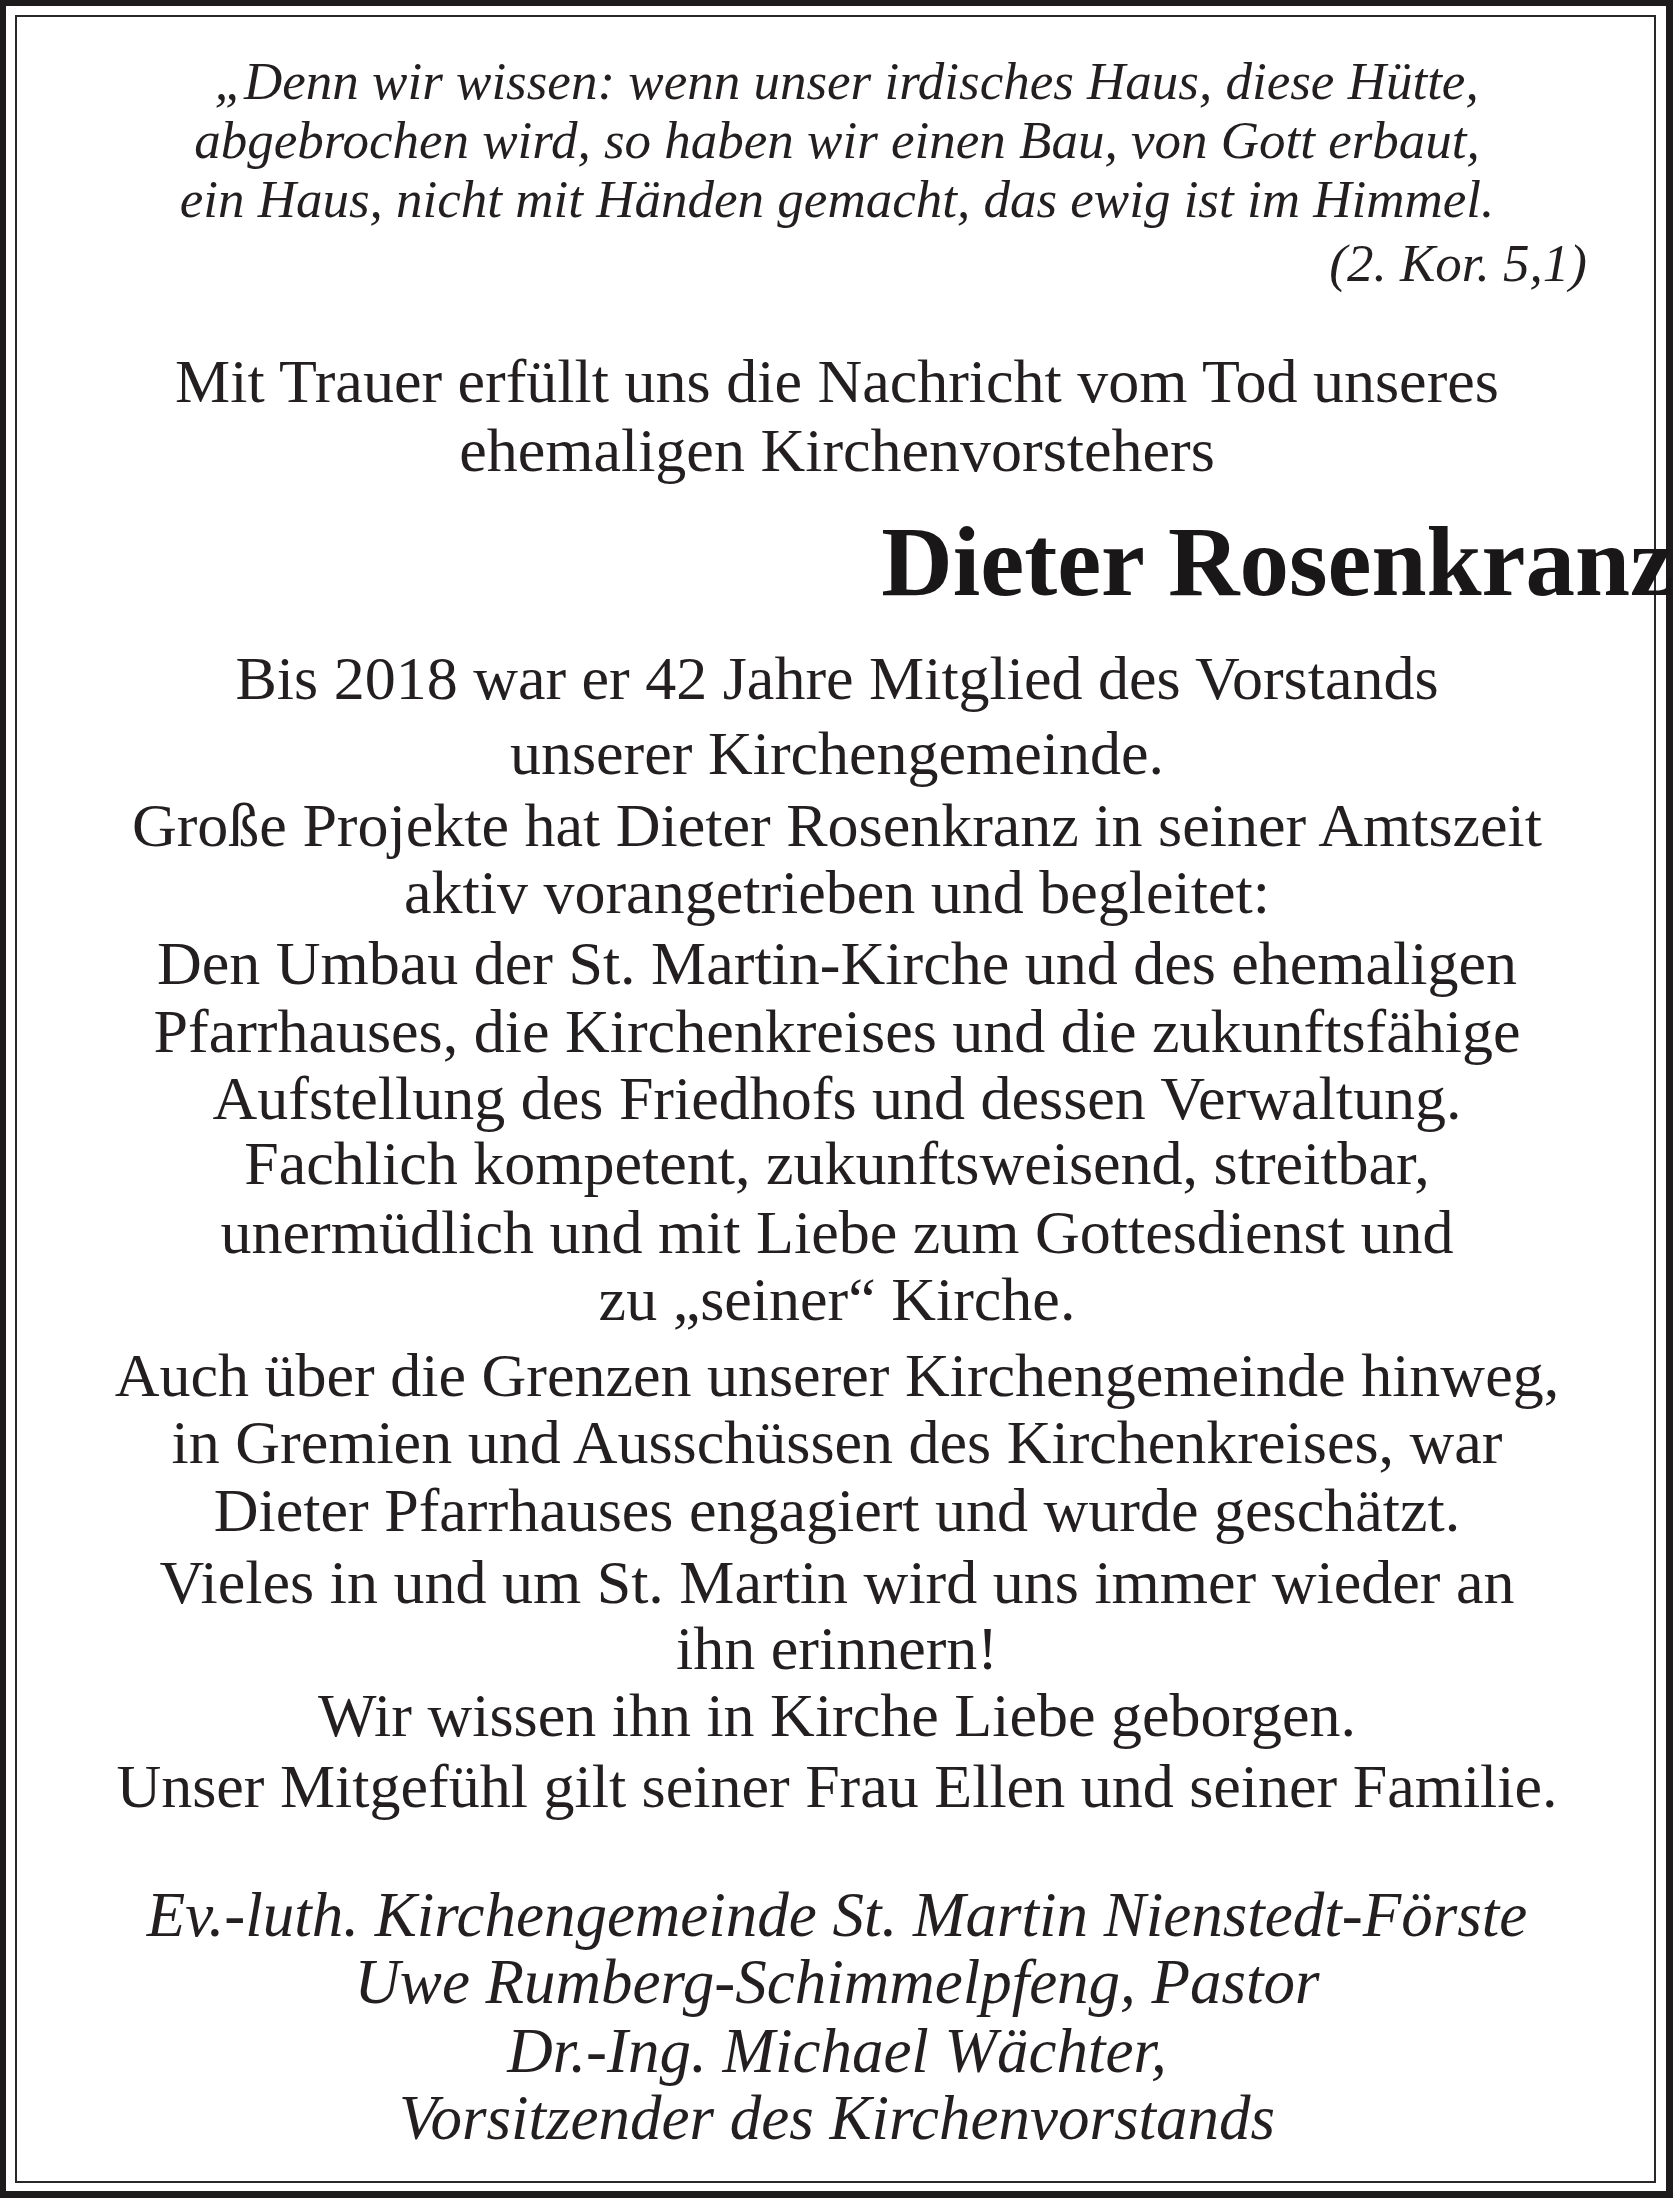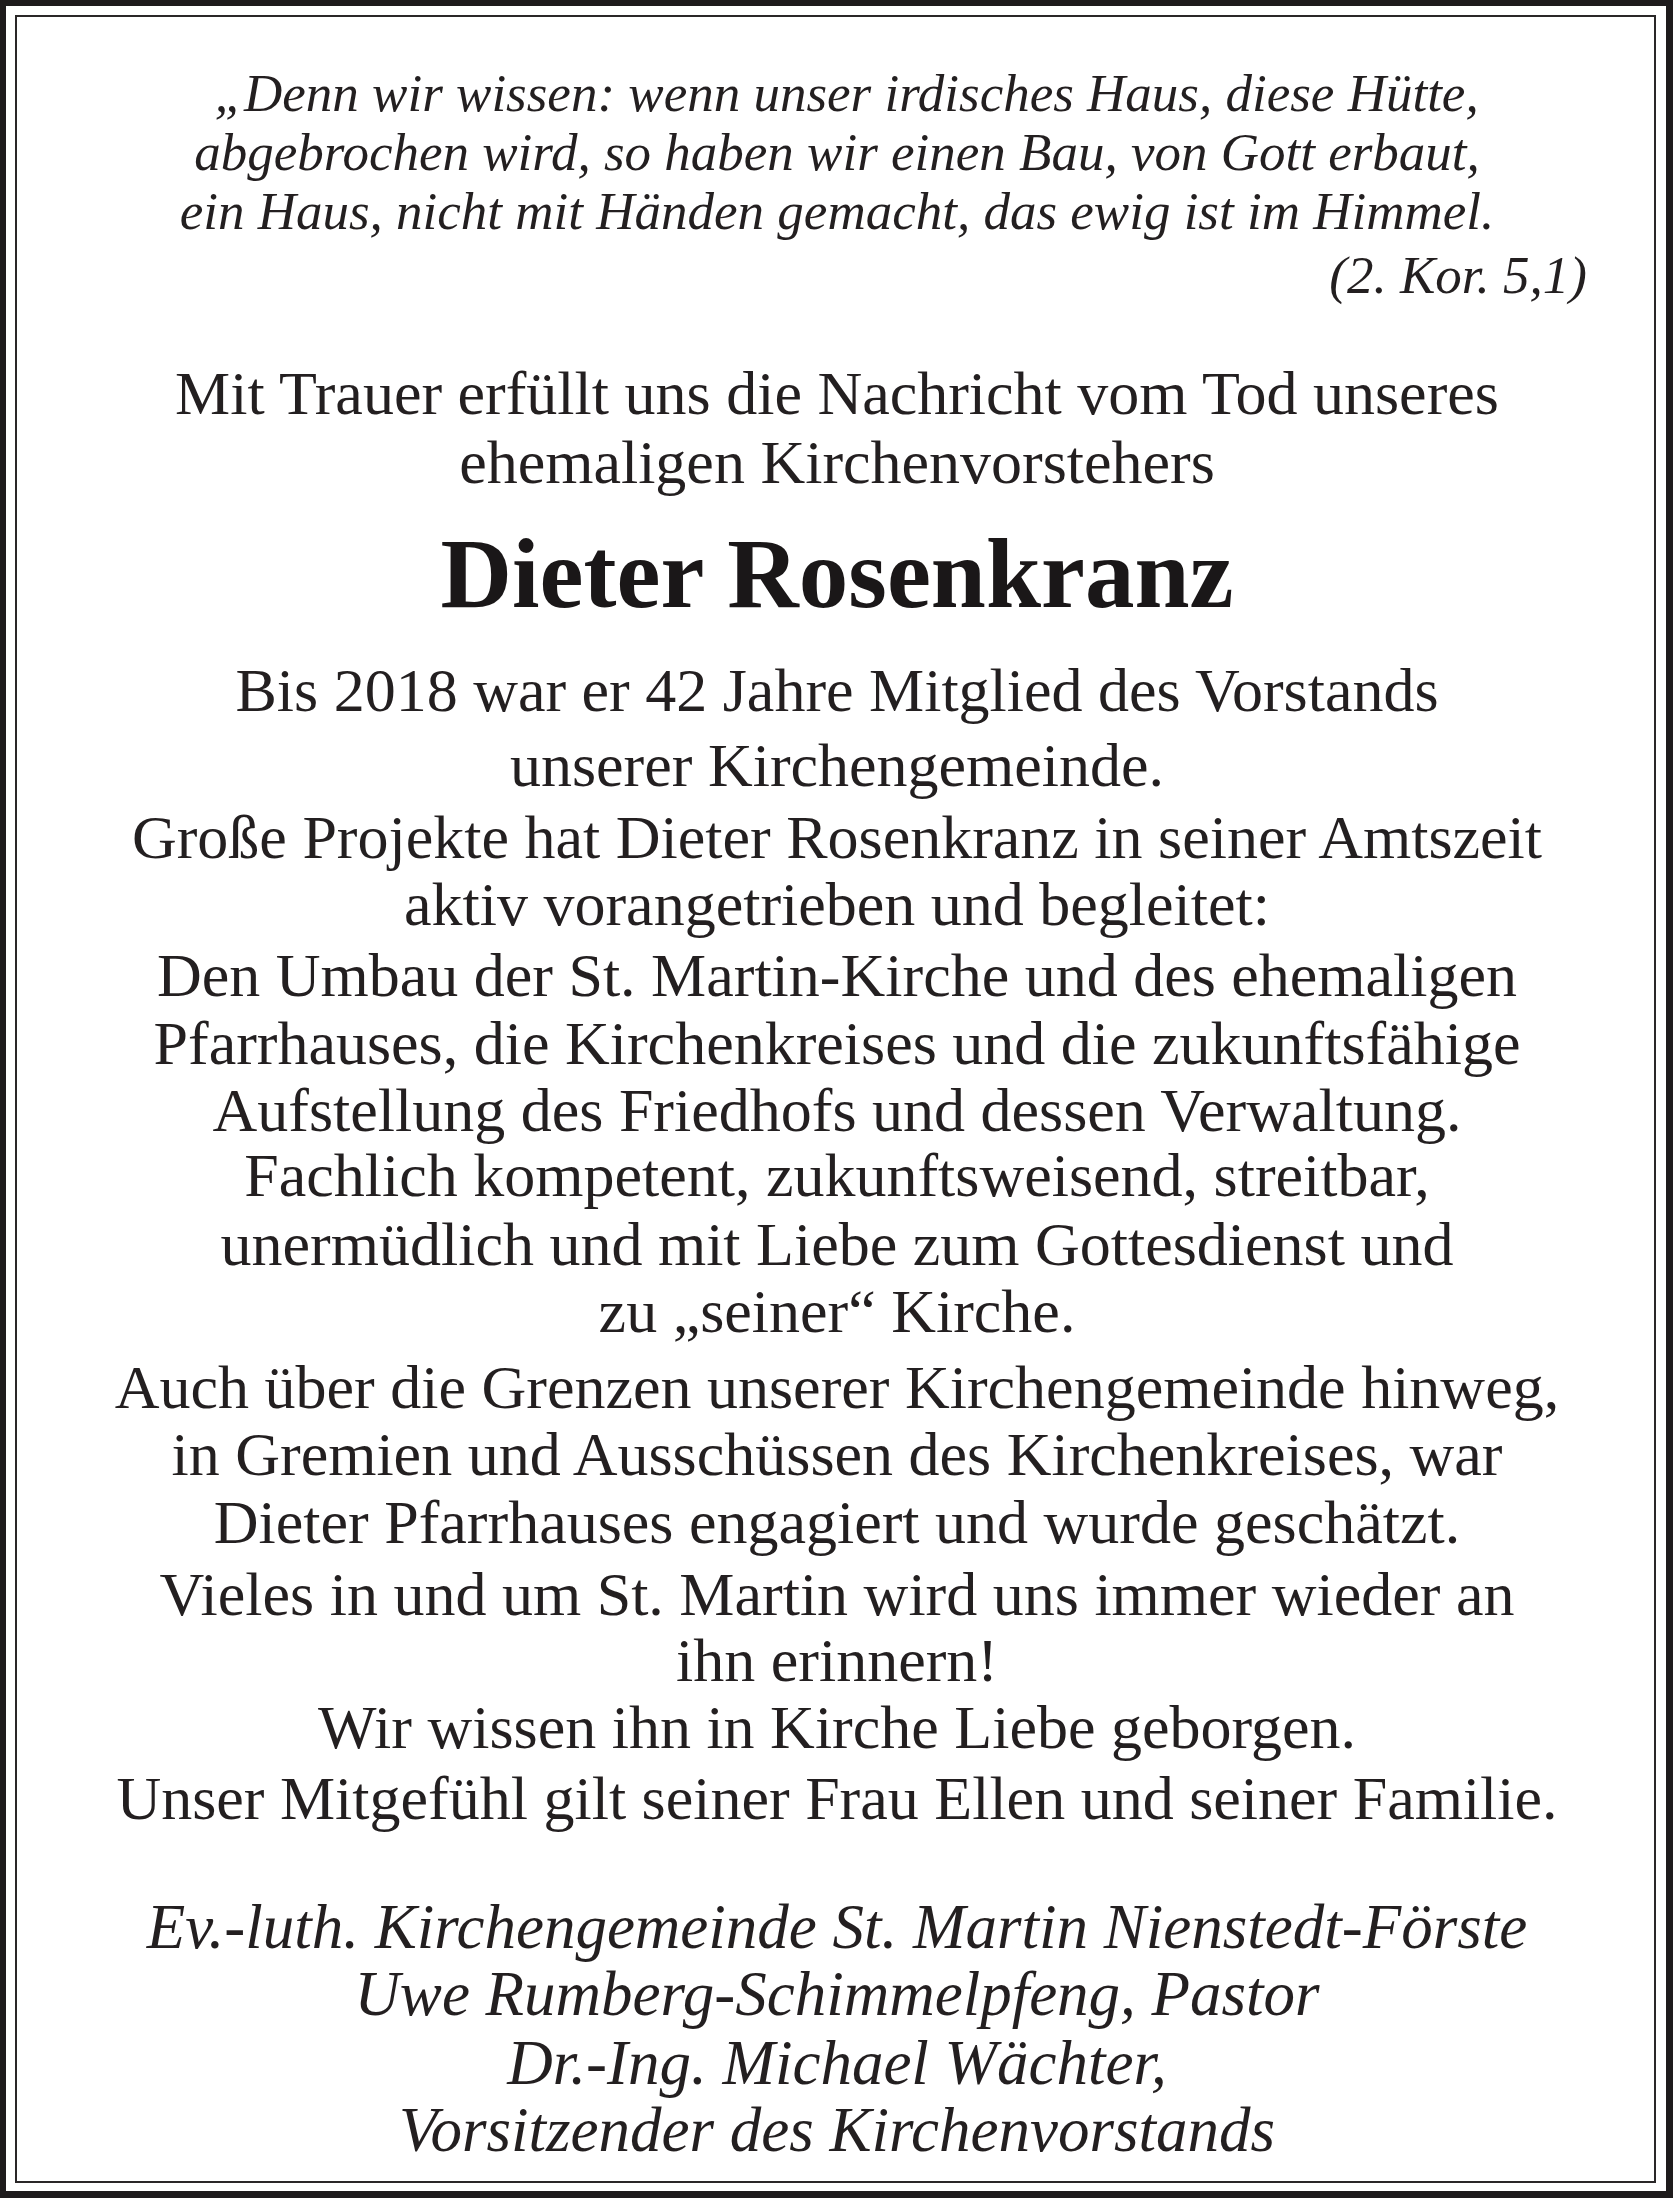--- a/index.html
+++ b/index.html
@@ -11,25 +11,25 @@
   }
   .frame-inner {
     position: absolute; left: 15.3px; top: 15.3px; right: 18px; bottom: 16.3px;
     box-sizing: border-box; border: 2.9px solid #2a2728;
   }
   .line {
     position: absolute; left: 0; width: 1674px; text-align: center;
     white-space: nowrap; color: #231f20; line-height: 1;
     font-family: "Liberation Serif", "DejaVu Serif", serif;
   }
-  .line span { display: inline-block; transform-origin: 50% 100%; margin-top: 12px; }
+  .line span { display: inline-block; transform-origin: 50% 100%; }
   .quote { font-style: italic; font-size: 53px; }
   .quote-ref { font-style: italic; font-size: 53px; text-align: center; left: auto; right: 87px; width: auto; }
   .body { font-size: 62px; text-decoration: underline; }
-  .name { font-size: 99px; font-weight: bold; color: #1a1718; }
+  .name { font-size: 99px; font-weight: bold; color: #1a1718; text-align: right; }
   .sig { font-style: italic; font-size: 63px; }
 </style>
 </head>
 <body>
 
 <div class="frame-outer"></div>
 <div class="frame-inner"></div>
 
 <div class="line quote" style="top:55px"><span style="transform:translateX(9.6px)">„Denn wir wissen: wenn unser irdisches Haus, diese Hütte,</span></div>
 <div class="line quote" style="top:114px"><span>abgebrochen wird, so haben wir einen Bau, von Gott erbaut,</span></div>

